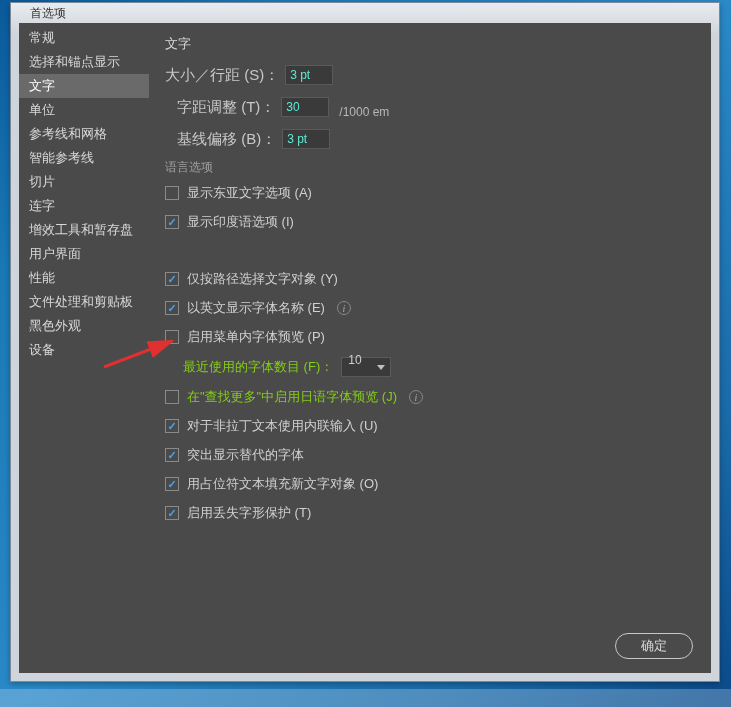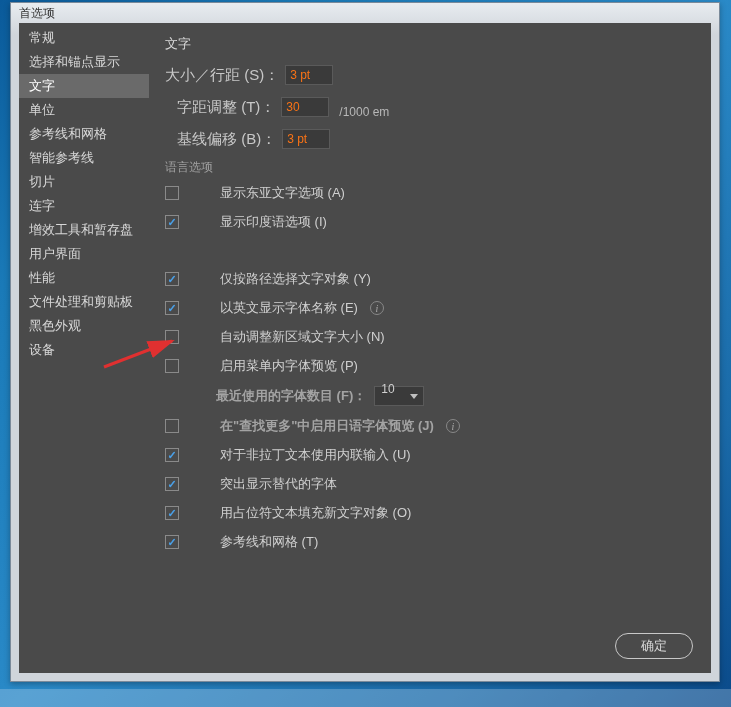--- a/index.html
+++ b/index.html
@@ -26,21 +26,21 @@
       left: 10px;
       width: 710px;
       height: 680px;
       background: #d0d5db;
       border: 1px solid #7a8a9a;
       box-shadow: 0 2px 6px rgba(0,0,0,0.3);
     }
     .titlebar {
       height: 32px;
       background: linear-gradient(to bottom, #e8ecf0, #d0d5db);
-      padding: 2px 8px;
+      padding: 2px 19px;
       color: #333;
       font-size: 12px;
       line-height: 16px;
     }
     .dialog-body {
       position: absolute;
       top: 20px;
       left: 8px;
       right: 8px;
       bottom: 8px;
@@ -81,21 +81,21 @@
     }
     .field-label {
       color: #c8c8c8;
       font-size: 15px;
     }
     .num-input {
       width: 48px;
       height: 20px;
       background: #3a3a3a;
       border: 1px solid #5a5a5a;
-      color: #f97316;
+      color: #5eead4;
       padding: 1px 4px;
       font-size: 12px;
     }
     .unit {
       color: #b8b8b8;
       font-size: 12px;
       margin-left: 4px;
       margin-top: 10px;
     }
     .indent { margin-left: 12px; }
@@ -124,23 +124,22 @@
     .checkbox.checked::after {
       content: "✓";
       color: #4aa0e8;
       font-size: 11px;
       font-weight: bold;
       line-height: 1;
     }
     .check-label {
       color: #d0d0d0;
       font-size: 13px;
-      margin-left: 33px;
-    }
-    .check-label.dim { color: #a3a3a3; font-weight: bold; }
+    }
+    .check-label.dim { color: #84cc16; }
     .info-icon {
       width: 14px;
       height: 14px;
       border: 1px solid #888;
       border-radius: 50%;
       display: inline-flex;
       align-items: center;
       justify-content: center;
       font-size: 10px;
       color: #aaa;
@@ -252,24 +251,20 @@
             <span class="checkbox checked"></span>
             <span class="check-label">仅按路径选择文字对象 (Y)</span>
           </div>
           <div class="check-row">
             <span class="checkbox checked"></span>
             <span class="check-label">以英文显示字体名称 (E)</span>
             <span class="info-icon">i</span>
           </div>
           <div class="check-row">
             <span class="checkbox"></span>
-            <span class="check-label">自动调整新区域文字大小 (N)</span>
-          </div>
-          <div class="check-row">
-            <span class="checkbox"></span>
             <span class="check-label">启用菜单内字体预览 (P)</span>
           </div>
         </div>
 
       <div class="check-row" style="margin-left:18px">
         <span class="check-label dim">最近使用的字体数目 (F)：</span>
         <span class="dropdown">
             <span>10</span>
           </span>
       </div>
@@ -287,21 +282,21 @@
           <div class="check-row">
             <span class="checkbox checked"></span>
             <span class="check-label">突出显示替代的字体</span>
           </div>
           <div class="check-row">
             <span class="checkbox checked"></span>
             <span class="check-label">用占位符文本填充新文字对象 (O)</span>
           </div>
           <div class="check-row">
             <span class="checkbox checked"></span>
-            <span class="check-label">参考线和网格 (T)</span>
+            <span class="check-label">启用丢失字形保护 (T)</span>
           </div>
         </div>
 
       <div class="ok-button">
         <span>确定</span>
       </div>
     </div>
   </div>
 </div>
 

